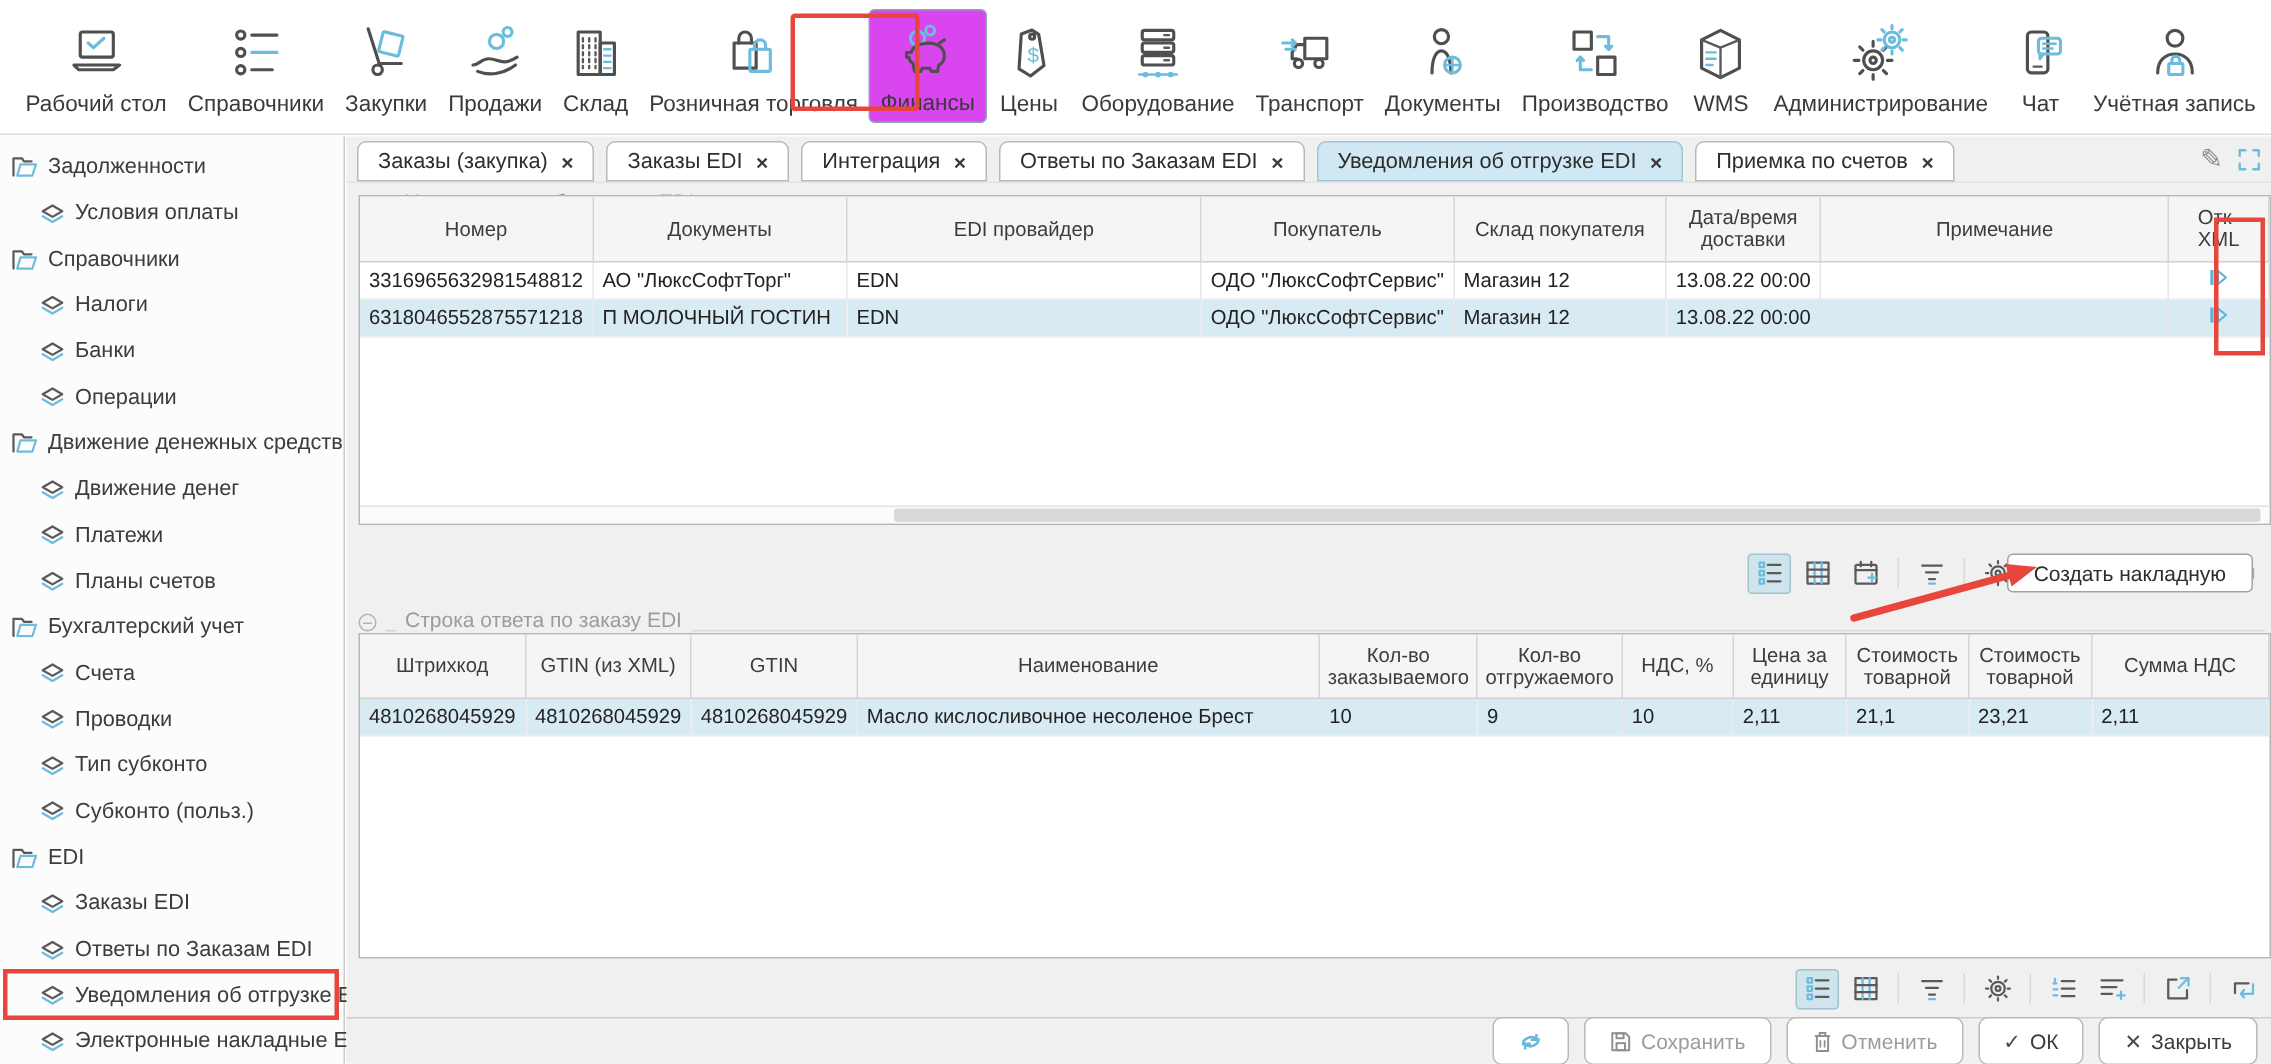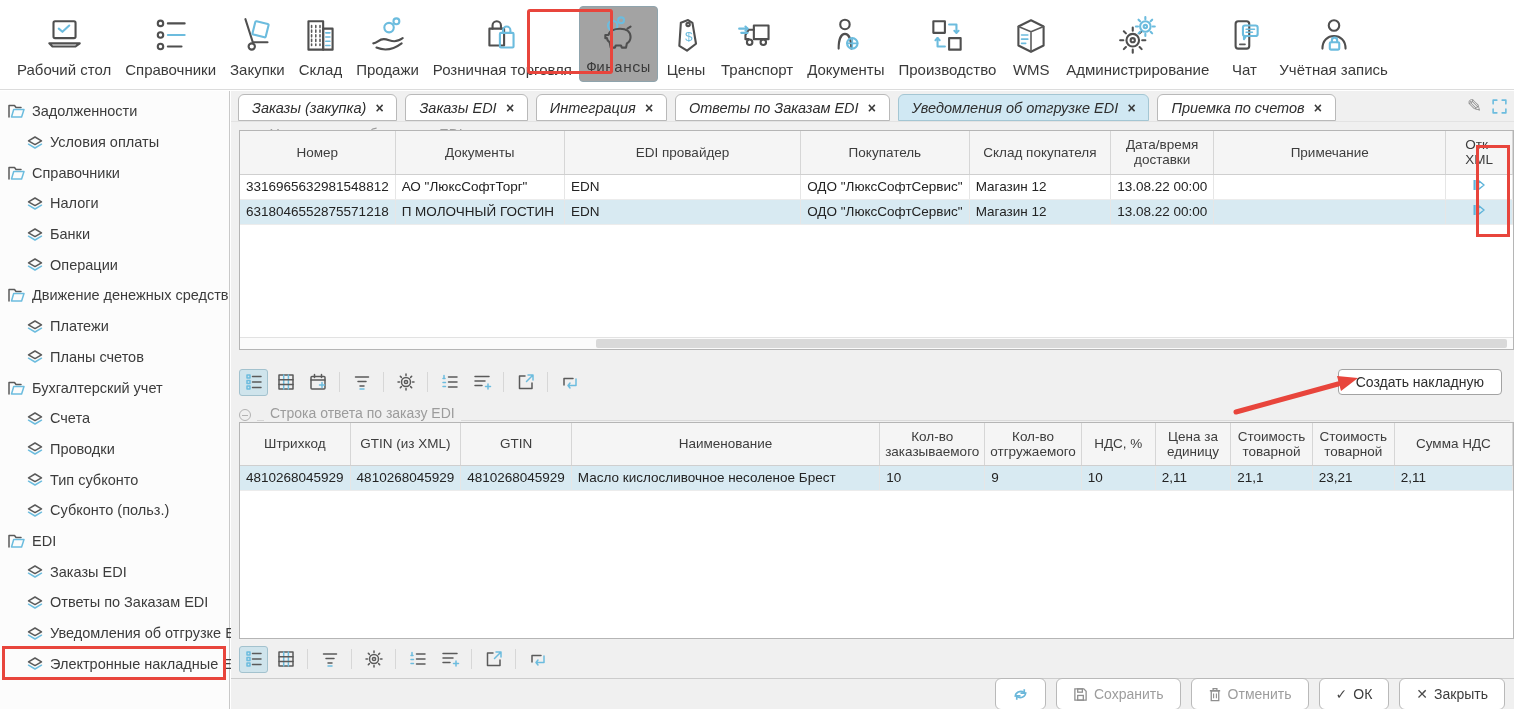--- a/index.html
+++ b/index.html
@@ -11,38 +11,38 @@
   .gs1 { stroke:#5a5a5a; fill:none; stroke-width:1.5; stroke-linecap:round; stroke-linejoin:round; }
   .bs1 { stroke:#6cbcde; fill:none; stroke-width:1.5; stroke-linecap:round; stroke-linejoin:round; }
 
   
   .topbar { position:absolute; left:0; top:0; width:1514px; height:90px; background:#fff;
     border-bottom:1px solid #dcdcdc; display:flex; align-items:flex-start; padding:6px 6px 0 10px; }
   .top-item { display:flex; flex-direction:column; align-items:center; justify-content:flex-end;
     height:76px; padding:4px 7px; border-radius:4px; cursor:pointer; position:relative; flex:0 0 auto; }
   .top-item .ticon { height:46px; display:flex; align-items:center; justify-content:center; }
   .top-item .tlabel { font-size:15px; color:#3a3a3a; white-space:nowrap; margin-top:2px; }
-  .top-item.active { background:#a3a3a3; border:1px solid #8fa4ad;font-family:Liberation Mono, monospace; }
+  .top-item.active { background:#d946ef; border:1px solid #8fa4ad; }
 
   
   .sidebar { position:absolute; left:0; top:91px; width:230px; height:618px; background:#fcfcfc;
     border-right:1px solid #c9c9c9; padding-top:5px; }
   .tree-item { height:30.7px; display:flex; align-items:center; gap:7px; cursor:pointer;
     font-size:14.5px; color:#3c3c3c; white-space:nowrap; }
   .tree-item.folder { padding-left:8px; }
   .tree-item.leaf { padding-left:27px; }
 
   
   .main { position:absolute; left:231px; top:91px; width:1283px; height:618px; background:#f0f0f0; }
 
   
   .tabbar { position:absolute; left:0; top:0; width:100%; height:31px; display:flex;
     align-items:flex-end; gap:8px; padding:0 0 0 7px; border-bottom:1px solid #e3e3e3; }
   .tab { height:27px; display:flex; align-items:center; background:#fff; border:1px solid #b9b9b9;
-    border-radius:6px 6px 0 0; padding:0 13px; font-size:14.5px; color:#2e2e2e; cursor:pointer; white-space:nowrap;font-style:italic; }
+    border-radius:6px 6px 0 0; padding:0 13px; font-size:14.5px; color:#2e2e2e; cursor:pointer; white-space:nowrap; }
   .tab.active { background:#d0e8f3; border-color:#a4c6d3; }
   .tab .close { margin-left:9px; font-weight:bold; font-size:14px; color:#3a3a3a; cursor:pointer; }
   .tab-tools { position:absolute; right:6px; top:4px; display:flex; align-items:center; gap:9px; }
   .pencil { font-size:18px; color:#8a8a8a; cursor:pointer; transform:rotate(0deg); }
 
   
   .grouphead { position:absolute; left:8px; right:4px; height:20px; display:flex; align-items:flex-end; gap:6px; }
   .collapse { width:12px; height:12px; border:1px solid #b3b3b3; border-radius:50%; position:relative; cursor:pointer; flex:0 0 auto; }
   .collapse::after { content:""; position:absolute; left:2px; right:2px; top:5px; border-top:1px solid #b3b3b3; }
   .gdash { width:7px; border-top:1px solid #d4d4d4; }
@@ -56,21 +56,21 @@
     font-size:13.5px; font-weight:normal; color:#3d3d3d; text-align:center; padding:3px 5px; }
   td { font-size:13.5px; color:#232323; padding:3px 6px; border-right:1px solid #e6e6e6;
     border-bottom:1px solid #ececec; white-space:nowrap; overflow:hidden; height:25px; }
   tr.selected td { background:#d8eaf2; }
   td.num { text-align:left; }
   td.ctr { text-align:center; }
   .hscroll { position:absolute; left:0; right:0; bottom:0; height:12px; background:#fbfbfb; border-top:1px solid #e2e2e2; }
   .hthumb { position:absolute; top:1px; bottom:1px; left:28%; width:71.5%; background:#d9d9d9; border-radius:2px; cursor:pointer; }
 
   
-  .ptoolbar { position:absolute; left:8px; right:4px; height:30px; display:flex; align-items:center; gap:3px; }
+  .ptoolbar { position:absolute; left:8px; right:4px; height:30px; display:flex; align-items:center; gap:3px;justify-content:flex-end; }
   .icon-btn { width:29px; height:27px; display:flex; align-items:center; justify-content:center;
     border-radius:3px; cursor:pointer; border:1px solid transparent; }
   .icon-btn.selected { background:#cfe4ec; border-color:#a3c2ce; }
   .tsep { width:1px; height:20px; background:#d7d7d7; margin:0 4px; flex:0 0 auto; }
   .create-btn { position:absolute; right:8px; top:2px; height:26px; padding:0 17px; background:#fff;
     border:1px solid #a3a3a3; border-radius:4px; font-size:14px; color:#2e2e2e; cursor:pointer;
     display:flex; align-items:center; font-family:inherit; }
 
   
   .footer { position:absolute; left:0; right:0; bottom:0; height:31px; background:#f0f0f0;
@@ -122,44 +122,44 @@
           <circle class="gs" cx="15" cy="30" r="3"></circle>
           <rect class="bs" x="17" y="7" width="13" height="13" rx="1" transform="rotate(14 23 13)"></rect>
         </svg>
     </span>
     <span class="tlabel">Закупки</span>
   </div>
 
   <div class="top-item">
     <span class="ticon">
       <svg width="42" height="42" viewBox="0 0 40 40">
+          <circle class="bs" cx="21" cy="12" r="4.5"></circle>
+          <circle class="bs" cx="28" cy="6" r="2.8"></circle>
+          <path class="gs" d="M6 27c4 0 5-4 10-4 4 0 6 2 10 2 3 0 5-1 8-3"></path>
+          <path class="gs" d="M9 31c7 3 16 2 24-4"></path>
+        </svg>
+    </span>
+    <span class="tlabel">Продажи</span>
+  </div>
+
+  <div class="top-item">
+    <span class="ticon">
+      <svg width="42" height="42" viewBox="0 0 40 40">
           <rect class="gs" x="9" y="6" width="14" height="27"></rect>
           <path class="gs1" stroke-dasharray="2 2.4" d="M12 10v19M16 10v19M20 10v19"></path>
           <rect class="gs" x="23" y="13" width="9" height="20"></rect>
           <path class="bs1" d="M25.5 17h4M25.5 21h4M25.5 25h4M25.5 29h4"></path>
         </svg>
     </span>
     <span class="tlabel">Склад</span>
   </div>
 
   <div class="top-item">
     <span class="ticon">
       <svg width="42" height="42" viewBox="0 0 40 40">
-          <circle class="bs" cx="21" cy="12" r="4.5"></circle>
-          <circle class="bs" cx="28" cy="6" r="2.8"></circle>
-          <path class="gs" d="M6 27c4 0 5-4 10-4 4 0 6 2 10 2 3 0 5-1 8-3"></path>
-          <path class="gs" d="M9 31c7 3 16 2 24-4"></path>
-        </svg>
-    </span>
-    <span class="tlabel">Продажи</span>
-  </div>
-
-  <div class="top-item">
-    <span class="ticon">
-      <svg width="42" height="42" viewBox="0 0 40 40">
           <path class="gs" d="M8 13h14v16H8z"></path>
           <path class="gs" d="M11 13v-3a4 4 0 018 0v3"></path>
           <rect class="bs" x="18" y="17" width="13" height="14" rx="1"></rect>
           <path class="bs" d="M21 17v-2.5a3.5 3.5 0 017 0V17"></path>
         </svg>
     </span>
     <span class="tlabel">Розничная торговля</span>
   </div>
 
   <div class="top-item active">
@@ -178,20 +178,35 @@
     <span class="ticon">
       <svg width="42" height="42" viewBox="0 0 40 40">
           <path class="gs" d="M16 7l7-2 4 3 2 20-9 6-7-5z" transform="rotate(-4 20 20)"></path>
           <circle class="gs" cx="22" cy="9" r="1.6"></circle>
           <text x="19" y="25" font-size="13" fill="#6cbcde" font-family="inherit">$</text>
         </svg>
     </span>
     <span class="tlabel">Цены</span>
   </div>
 
+  <div class="top-item">
+    <span class="ticon">
+      <svg width="42" height="42" viewBox="0 0 40 40">
+          <rect class="gs" x="10" y="5" width="20" height="6" rx="1.5"></rect>
+          <rect class="gs" x="10" y="13" width="20" height="6" rx="1.5"></rect>
+          <rect class="gs" x="10" y="21" width="20" height="6" rx="1.5"></rect>
+          <path class="gs1" d="M24 8h3M24 16h3M24 24h3"></path>
+          <path class="bs1" d="M8 33h24"></path>
+          <circle cx="12" cy="33" r="1.8" fill="#6cbcde"></circle>
+          <circle cx="20" cy="33" r="1.8" fill="#6cbcde"></circle>
+          <circle cx="28" cy="33" r="1.8" fill="#6cbcde"></circle>
+        </svg>
+    </span>
+    <span class="tlabel">Оборудование</span>
+  </div>
 
   <div class="top-item">
     <span class="ticon">
       <svg width="42" height="42" viewBox="0 0 40 40">
           <rect class="gs" x="17" y="10" width="14" height="13"></rect>
           <path class="gs" d="M17 14h-5l-3 5v4h3"></path>
           <circle class="gs" cx="13" cy="26" r="2.6"></circle>
           <circle class="gs" cx="26" cy="26" r="2.6"></circle>
           <path class="bs" d="M3 13h8M5 17h6"></path>
           <path class="bs" d="M9 11l2 2-2 2"></path>
@@ -340,20 +355,29 @@
     <span>Операции</span>
   </div>
   <div class="tree-item folder">
     <span>
         <svg width="17" height="14" viewBox="0 0 17 14">
           <path class="gs1" d="M1 13V1.5h5.5L8 3.5h5"></path>
           <path class="bs1" d="M3.5 13l2.2-7.5H16L13.6 13z"></path>
         </svg>
       </span>
     <span>Движение денежных средств</span>
+  </div>
+  <div class="tree-item leaf">
+    <span>
+        <svg width="16" height="13" viewBox="0 0 16 13">
+          <path class="gs1" d="M8 1l6.5 3.8L8 8.6 1.5 4.8z"></path>
+          <path class="bs1" d="M1.5 8.2L8 12l6.5-3.8"></path>
+        </svg>
+      </span>
+    <span>Движение денег</span>
   </div>
   <div class="tree-item leaf">
     <span>
         <svg width="16" height="13" viewBox="0 0 16 13">
           <path class="gs1" d="M8 1l6.5 3.8L8 8.6 1.5 4.8z"></path>
           <path class="bs1" d="M1.5 8.2L8 12l6.5-3.8"></path>
         </svg>
       </span>
     <span>Платежи</span>
   </div>

